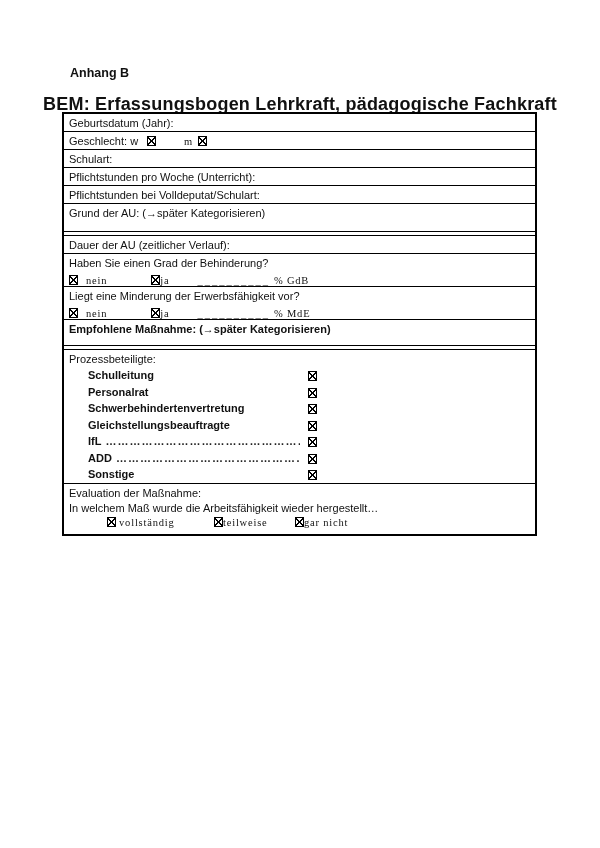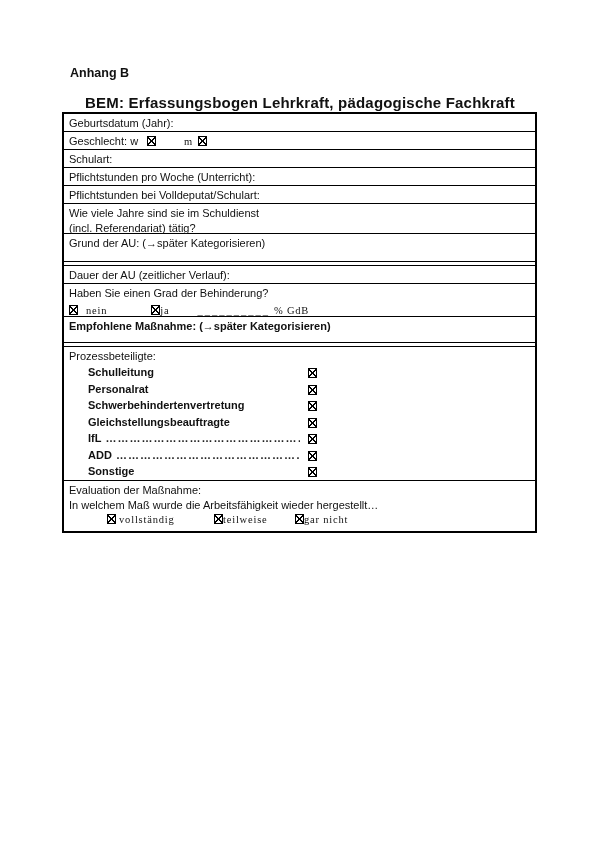--- a/index.html
+++ b/index.html
@@ -2,21 +2,21 @@
 <html><head>
 <meta charset="utf-8">
 <style>
   html,body{margin:0;padding:0;background:#e8e8e8;}
   .page{
     position:relative;width:600px;height:848px;background:#ffffff;
     font-family:"Liberation Sans",sans-serif;color:#111;overflow:hidden;
     box-shadow:0 0 4px rgba(0,0,0,.25);
   }
   .heading{position:absolute;left:70px;top:66px;font-size:12.5px;font-weight:bold;}
-  .title{position:absolute;left:0;top:94px;width:600px;text-align:center;font-size:15px;font-weight:bold;letter-spacing:.2px;}
+  .title{position:absolute;left:0;top:94px;width:600px;text-align:center;font-size:18px;font-weight:bold;letter-spacing:.2px;}
   .formtable{
     position:absolute;left:62px;top:112px;width:471px;
     border:2px solid #000;background:#fff;
   }
   .row{border-bottom:1px solid #000;font-size:11px;position:relative;box-sizing:border-box;padding:2px 4px 0 5px;line-height:15px;}
   .row:last-child{border-bottom:none;}
   .h1{height:18px;}
   .h2{height:30px;}
   .tall{height:28px;}
   .spacer{height:4px;padding:0;}
@@ -73,42 +73,44 @@
     </div>
 
     <div class="row h1">
       <span>Pflichtstunden pro Woche (Unterricht):</span>
     </div>
 
     <div class="row h1">
       <span>Pflichtstunden bei Volldeputat/Schulart:</span>
     </div>
 
-    <div class="row h2">
-      <span>Wie viele Jahre sind sie im Schuldienst</span><br>
-      <span>(incl. Referendariat) tätig?</span>
-    </div>
 
     <div class="row tall">
       <span>Grund der AU: (→später Kategorisieren)</span>
     </div>
 
     <div class="row spacer"></div>
 
     <div class="row h1">
       <span>Dauer der AU (zeitlicher Verlauf):</span>
     </div>
 
     <div class="row qrow">
       <span>Haben Sie einen Grad der Behinderung?</span>
       <span class="subline">
         <span class="cbx"></span><span class="serif nein">nein</span><span class="cbx jabox"></span><span class="serif">ja</span><span class="serif blank">__________</span><span class="serif unit">% GdB</span>
       </span>
     </div>
 
+    <div class="row qrow">
+      <span>Liegt eine Minderung der Erwerbsfähigkeit vor?</span>
+      <span class="subline">
+        <span class="cbx"></span><span class="serif nein">nein</span><span class="cbx jabox"></span><span class="serif">ja</span><span class="serif blank">__________</span><span class="serif unit">% MdE</span>
+      </span>
+    </div>
 
     <div class="row mrow">
       <span>Empfohlene Maßnahme: (→später Kategorisieren)</span>
     </div>
 
     <div class="row spacer"></div>
 
     <div class="row pbrow">
       <span>Prozessbeteiligte:</span>
 

